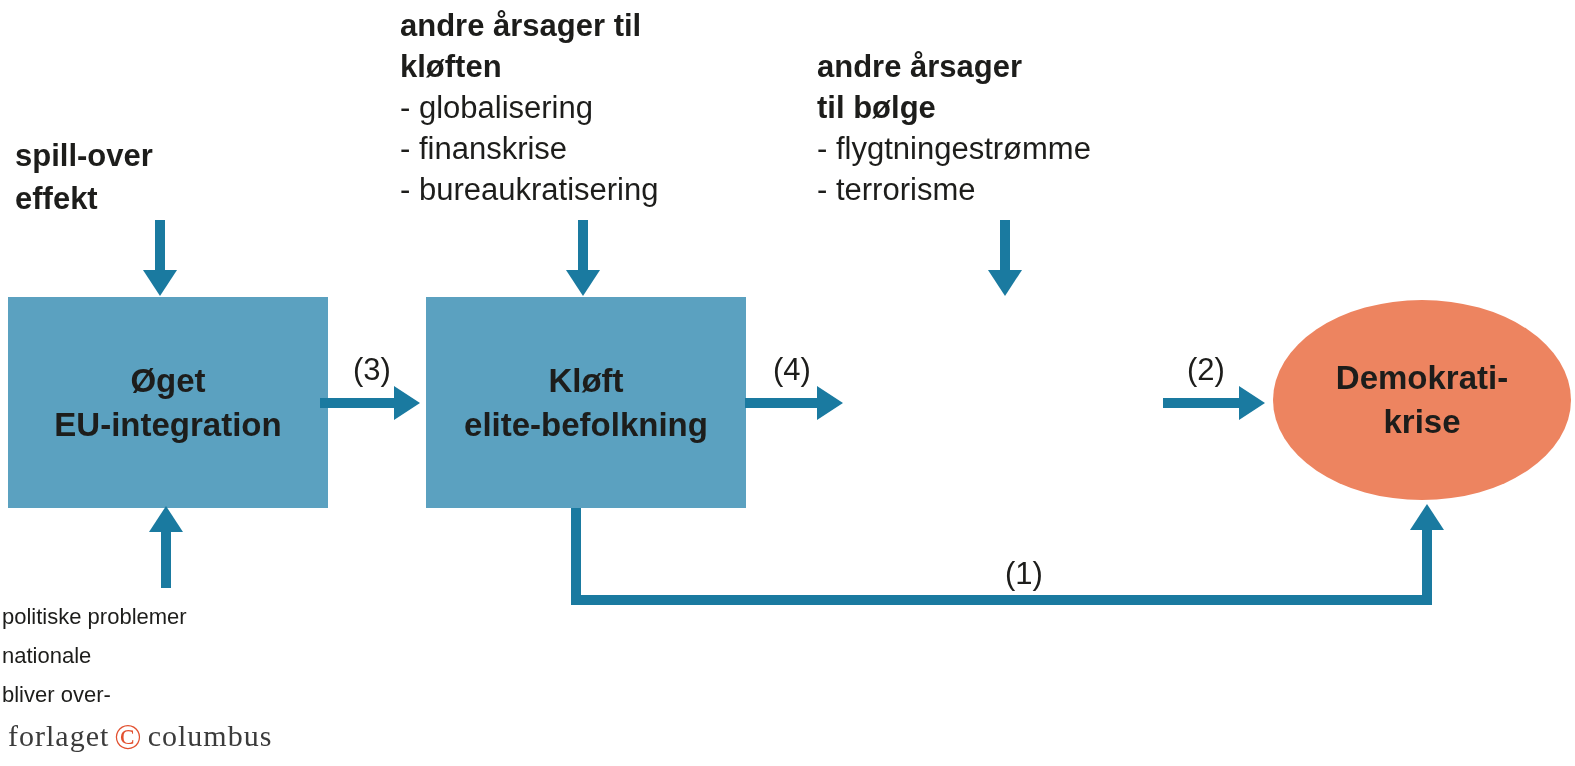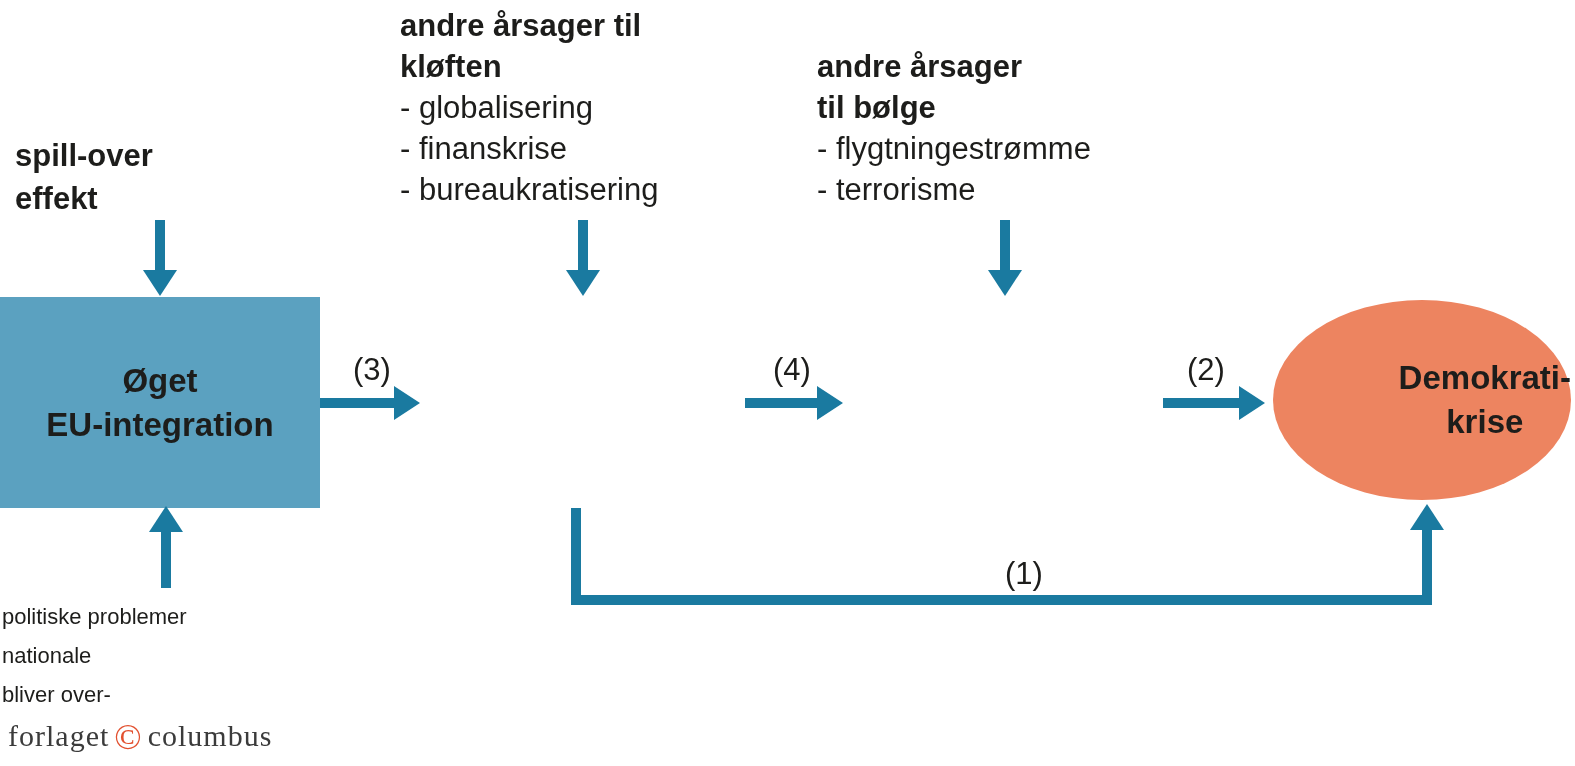--- a/index.html
+++ b/index.html
@@ -18,26 +18,26 @@
   .ann{position:absolute;font-size:31px;line-height:41px;}
   .ann .b{font-weight:700;}
   .ann-spill{left:15px;top:134px;width:300px;line-height:43px;font-weight:700;}
   .ann-cleft{left:400px;top:5px;width:366px;}
   .ann-wave{left:817px;top:46px;width:366px;}
   .ann-over{left:2px;top:597px;width:330px;line-height:39px;font-size:22px;}
   .node{
     position:absolute;background:var(--box);display:flex;align-items:center;justify-content:center;
     text-align:center;font-weight:700;font-size:33px;line-height:44px;
   }
-  .node-1{left:0;top:297px;width:320px;height:211px;}
+  .node-1{left:8px;top:297px;width:320px;height:211px;}
   .node-2{left:426px;top:297px;width:320px;height:211px;}
   .node-3{left:852px;top:297px;width:311px;height:211px;}
   .node-ellipse{
     position:absolute;left:1273px;top:300px;width:298px;height:200px;background:var(--ellipse);
-    border-radius:50%;display:flex;align-items:center;justify-content:flex-end;text-align:center;
+    border-radius:50%;display:flex;align-items:center;justify-content:center;text-align:center;
     font-weight:700;font-size:33px;line-height:44px;
   }
   .vline{position:absolute;width:10px;background:var(--arrow);}
   .hline{position:absolute;height:10px;background:var(--arrow);}
   .tri{position:absolute;width:0;height:0;}
   .tri-down{border-left:17px solid transparent;border-right:17px solid transparent;border-top:26px solid var(--arrow);}
   .tri-up{border-left:17px solid transparent;border-right:17px solid transparent;border-bottom:26px solid var(--arrow);}
   .tri-right{border-top:17px solid transparent;border-bottom:17px solid transparent;border-left:26px solid var(--arrow);}
   .edge-label{position:absolute;width:68px;text-align:center;font-size:31px;line-height:36px;}
   .logo{
@@ -80,20 +80,26 @@
   <div class="vline" style="left:1000px;top:220px;height:54px;"></div>
   <div class="tri tri-down" style="left:988px;top:270px;"></div>
 
   <div class="node node-1">
     <div>
       <div>Øget</div>
       <div>EU-integration</div>
     </div>
   </div>
 
+  <div class="node node-2">
+    <div>
+      <div>Kløft</div>
+      <div>elite-befolkning</div>
+    </div>
+  </div>
 
 
   <div class="node-ellipse">
     <div>
       <div>Demokrati-</div>
       <div>krise</div>
     </div>
   </div>
 
   <div class="hline" style="left:320px;top:398px;width:76px;"></div>

